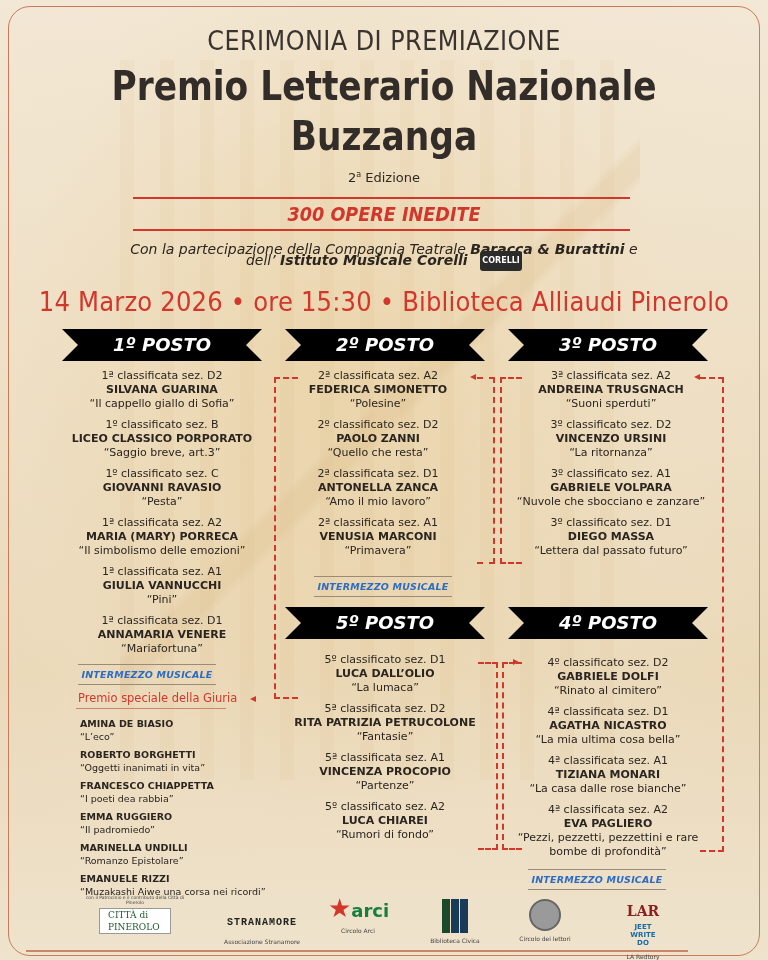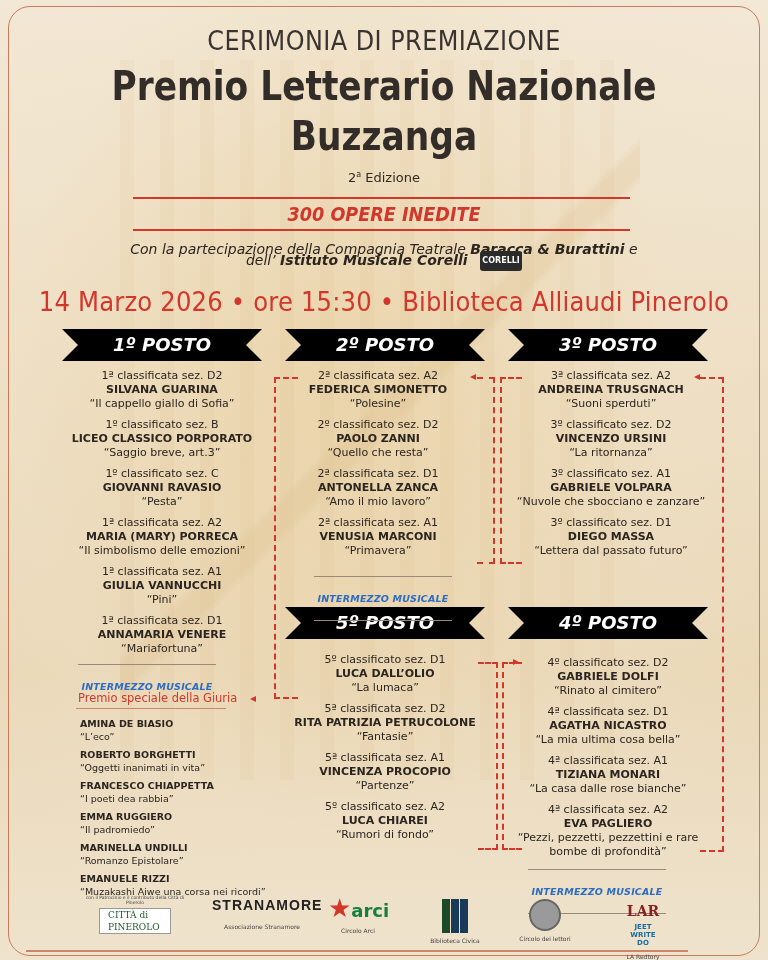--- a/index.html
+++ b/index.html
@@ -65,42 +65,42 @@
     text-align: center; line-height: 32px;
   }
   .col { position: absolute; text-align: center; font-size: 11px; color: #2b2520; line-height: 14px; }
   .entry { margin-bottom: 7px; }
   .entry .cls { display: block; }
   .entry .name { display: block; font-weight: bold; }
   .entry .work { display: block; }
   .intermezzo {
     position: absolute; font-size: 9.5px; font-weight: bold; font-style: italic; color: #2b6cc4;
     text-align: center; border-top: 1px solid #9a8a7a; border-bottom: 1px solid #9a8a7a;
-    padding: 16px 0; letter-spacing: 0.2px;
+    padding: 4px 0; letter-spacing: 0.2px;
   }
   .giuria-title {
     position: absolute; left: 78px; top: 690px; font-size: 13px; color: #d2372b; transform: scaleX(0.88); transform-origin: left;
   }
   .giuria-underline { position: absolute; left: 76px; top: 708px; width: 150px; height: 1px; background: #c9866a; }
   .giuria-list { position: absolute; left: 80px; top: 718px; font-size: 9.5px; line-height: 12.5px; color: #2b2520; }
   .giuria-item { margin-bottom: 6px; }
   .giuria-item .name { display: block; font-weight: bold; }
   .dash { position: absolute; border-color: #d2372b; border-style: dashed; border-width: 0; }
   .arrow {
     position: absolute; width: 0; height: 0;
     border-top: 3px solid transparent; border-bottom: 3px solid transparent;
   }
   .arrow.left { border-right: 6px solid #d2372b; }
   .arrow.right { border-left: 6px solid #d2372b; }
 
   .footer { position: absolute; top: 895px; left: 0; width: 768px; height: 55px; }
   .logo-block { position: absolute; text-align: center; font-size: 6px; color: #444; }
   .logo-box { margin: 0 auto 4px; }
   .pinerolo-box { width: 72px; height: 26px; background: #fff; border: 1px solid #999; font-family: "DejaVu Serif", serif; font-size: 9px; line-height: 12px; color: #1f5a2b; padding-left: 8px; text-align: left; }
-  .stranamore-text { font-family: Liberation Sans, sans-serif; font-size: 14px; font-weight: bold; letter-spacing: 1px; color: #222; margin-top: 2px; }
+  .stranamore-text { font-family: Liberation Mono, monospace; font-size: 10px; font-weight: bold; letter-spacing: 1px; color: #222; margin-top: 22px; }
   .arci-text { font-size: 18px; font-weight: bold; color: #15803d; }
   .arci-star { color: #d2372b; font-size: 26px; line-height: 26px; }
   .bib-books { width: 26px; height: 34px; background: linear-gradient(90deg, #1a4a2a 0 30%, transparent 30% 35%, #1a3a5a 35% 65%, transparent 65% 70%, #1a3a5a 70%); }
   .circolo-seal { width: 32px; height: 32px; border-radius: 50%; background: #9a9a9a; border: 2px solid #666; }
   .lar-text { font-family: "DejaVu Serif", serif; font-size: 14px; color: #8a2020; font-weight: bold; }
   .jeet-text { font-size: 7px; color: #1a6ca8; font-weight: bold; line-height: 8px; }
 </style>
 </head>
 <body>
 

